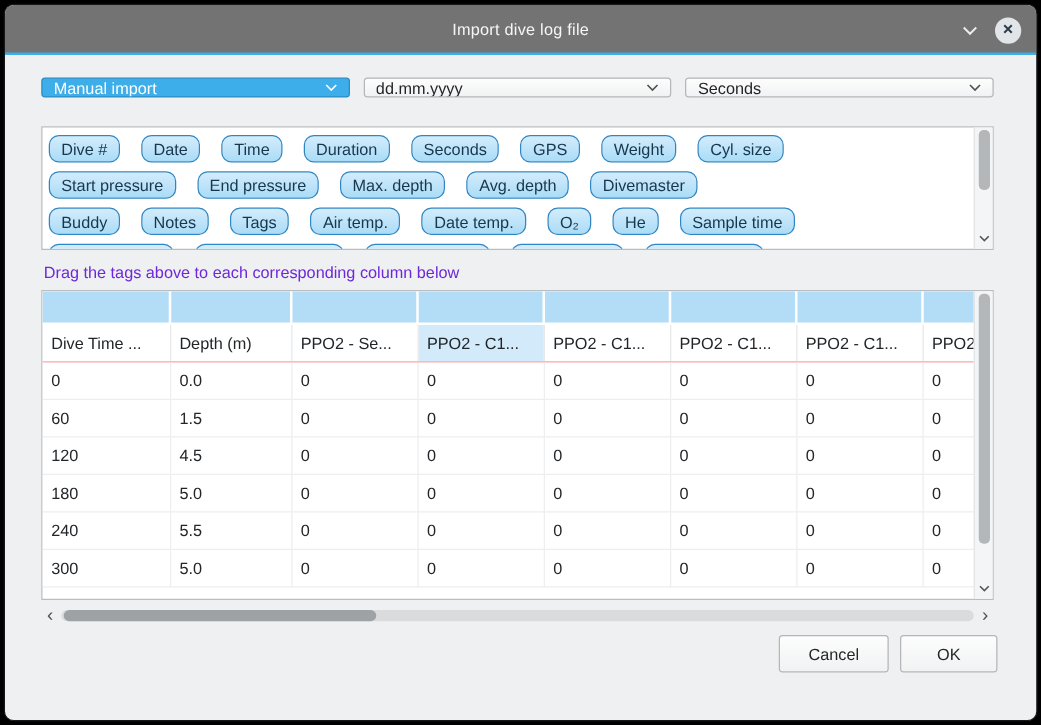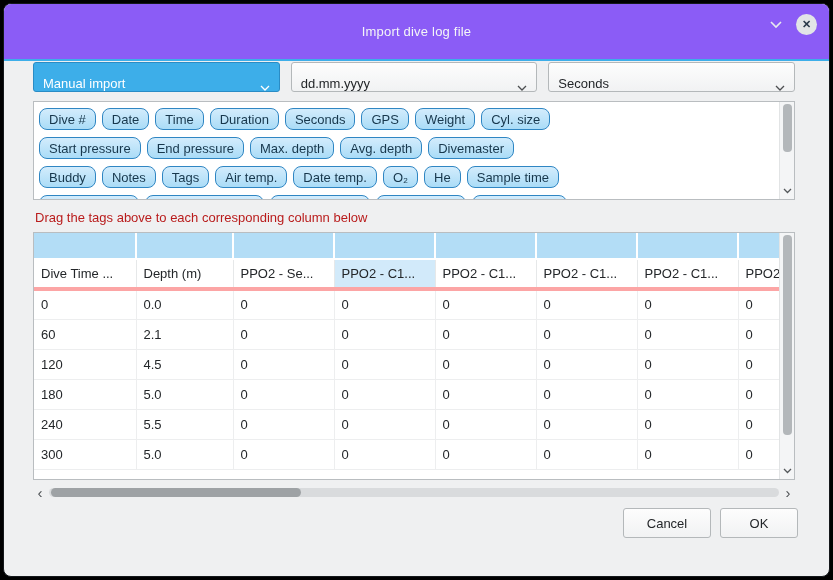--- a/index.html
+++ b/index.html
@@ -3,66 +3,66 @@
 <meta charset="utf-8">
 <style>
   *{box-sizing:border-box;margin:0;padding:0}
   html,body{width:833px;height:580px;overflow:hidden}
   body{background:#000;font-family:"Liberation Sans",sans-serif;font-size:13px;color:#232629;position:relative}
 
   .window{position:absolute;left:3px;top:3px;width:827px;height:574px;background:#eff0f1;
           border-radius:8px;overflow:hidden;border:1px solid #14181b}
 
   
-  .titlebar{height:57px;background:#8b5cf6;border-bottom:2px solid #3daee9;position:relative;
+  .titlebar{height:40px;background:#737373;border-bottom:2px solid #3daee9;position:relative;
             display:flex;align-items:center;justify-content:center}
   .title{color:#f4f6f7;font-size:13px;letter-spacing:.2px}
   .tb-buttons{position:absolute;right:12px;top:0;height:40px;display:flex;align-items:center;gap:10px}
   .tb-chevron{width:20px;height:20px;display:flex;align-items:center;justify-content:center;color:#e8ebed;cursor:pointer}
   .tb-close{width:21px;height:21px;border-radius:50%;background:#e2e5e7;color:#2b3a4a;display:flex;
             align-items:center;justify-content:center;font-size:11px;font-weight:bold;cursor:pointer;line-height:1}
 
   
   .toolbar{position:absolute;left:29px;top:58px;width:762px;height:30px;display:flex;gap:11px}
-  .combo{flex:1;height:30px;background:linear-gradient(#fdfdfd,#f1f2f3);border:1px solid #b4b8ba;border-radius:3px;
-         display:flex;align-items:flex-end;padding:0 9px;cursor:pointer;overflow:hidden}
+  .combo{flex:1;height:16px;background:linear-gradient(#fdfdfd,#f1f2f3);border:1px solid #b4b8ba;border-radius:3px;
+         display:flex;align-items:center;padding:0 9px;cursor:pointer;overflow:hidden}
   .combo-label{flex:1;white-space:nowrap;overflow:hidden}
   .combo-arrow{color:#4d4f51;display:flex;align-items:center;margin-left:6px}
   .combo-hl{background:#3daee9;border-color:#2a8cc5;color:#ffffff}
   .combo-hl .combo-arrow{color:#ffffff}
 
   
   .tagbox{position:absolute;left:29px;top:97px;width:762px;height:99px;background:#ffffff;border:1px solid #b9bdc0}
   .tagrows{position:absolute;left:0;top:0;right:16px;bottom:0;padding:6px 0 0 5px;overflow:hidden}
-  .tagrow{display:flex;gap:6px;margin-bottom:7px;white-space:nowrap}
+  .tagrow{display:flex;gap:17px;margin-bottom:7px;white-space:nowrap}
   .tag{display:inline-flex;align-items:center;height:22px;padding:0 9px;background:linear-gradient(#d3ecfc,#aadcf7);
        border:1px solid #2f86c3;border-radius:8px;color:#17374c;cursor:grab;white-space:nowrap}
 
   
   .vscroll{position:absolute;right:0;top:0;bottom:0;width:15px;background:#f4f5f6;border-left:1px solid #e2e4e5}
   .vhandle{position:absolute;left:3px;width:9px;border-radius:4px;background:#b3b7ba}
   .varrow{position:absolute;left:0;bottom:2px;width:15px;height:12px;display:flex;align-items:center;justify-content:center;color:#54585b;cursor:pointer}
   .tag-vhandle{top:2px;height:48px}
   .tbl-vhandle{top:2px;height:200px}
 
   .hscroll{position:absolute;left:29px;top:481px;width:762px;height:15px;display:flex;align-items:center}
   .harrow{width:14px;text-align:center;color:#4d5154;font-size:15px;line-height:13px;cursor:pointer;user-select:none}
   .htrack{position:relative;flex:1;height:9px;background:#d9dbdd;border-radius:5px;margin:0 2px}
   .hhandle{position:absolute;left:2px;top:0;height:9px;width:250px;background:#9ea2a5;border-radius:5px;cursor:grab}
 
   
-  .instruction{position:absolute;left:31px;top:206px;color:#b91c1c}
+  .instruction{position:absolute;left:31px;top:206px;color:#6d28d9}
 
   
   .tablewrap{position:absolute;left:29px;top:228px;width:762px;height:248px;background:#ffffff;border:1px solid #b9bdc0}
   .tview{position:absolute;left:0;top:0;right:15px;bottom:0;overflow:hidden}
   table{border-collapse:collapse;table-layout:fixed;width:805px;background:#fff}
   tr.drop td{height:26px;background:#b3ddf6;border-right:2px solid #ffffff;border-bottom:2px solid #ffffff;cursor:pointer}
   th{height:30px;font-weight:normal;text-align:left;padding:0 7px;background:#fff;color:#232629;
-     border-right:1px solid #e6e8e9;border-bottom:4px solid #fca5a5;white-space:nowrap;overflow:hidden;cursor:pointer}
+     border-right:1px solid #e6e8e9;border-bottom:1px solid #fca5a5;white-space:nowrap;overflow:hidden;cursor:pointer}
   th.hl{background:#d2eafa}
   td.cell{height:30px;padding:0 7px;border-right:1px solid #edeeef;border-bottom:1px solid #edeeef;
           white-space:nowrap;overflow:hidden;background:#fff}
 
   
   .footer{position:absolute;right:31px;top:504px;display:flex;gap:9px}
   .btn{height:30px;padding:0 20px;background:linear-gradient(#fdfdfd,#f1f2f3);border:1px solid #b4b8ba;border-radius:3px;
        font-family:"Liberation Sans",sans-serif;font-size:13px;color:#232629;cursor:pointer}
   .btn-ok{min-width:78px}
   .btn-cancel{min-width:88px}
@@ -201,21 +201,21 @@
               <td class="cell">0.0</td>
               <td class="cell">0</td>
               <td class="cell">0</td>
               <td class="cell">0</td>
               <td class="cell">0</td>
               <td class="cell">0</td>
               <td class="cell">0</td>
             </tr>
             <tr>
               <td class="cell">60</td>
-              <td class="cell">2.1</td>
+              <td class="cell">1.5</td>
               <td class="cell">0</td>
               <td class="cell">0</td>
               <td class="cell">0</td>
               <td class="cell">0</td>
               <td class="cell">0</td>
               <td class="cell">0</td>
             </tr>
             <tr>
               <td class="cell">120</td>
               <td class="cell">4.5</td>

